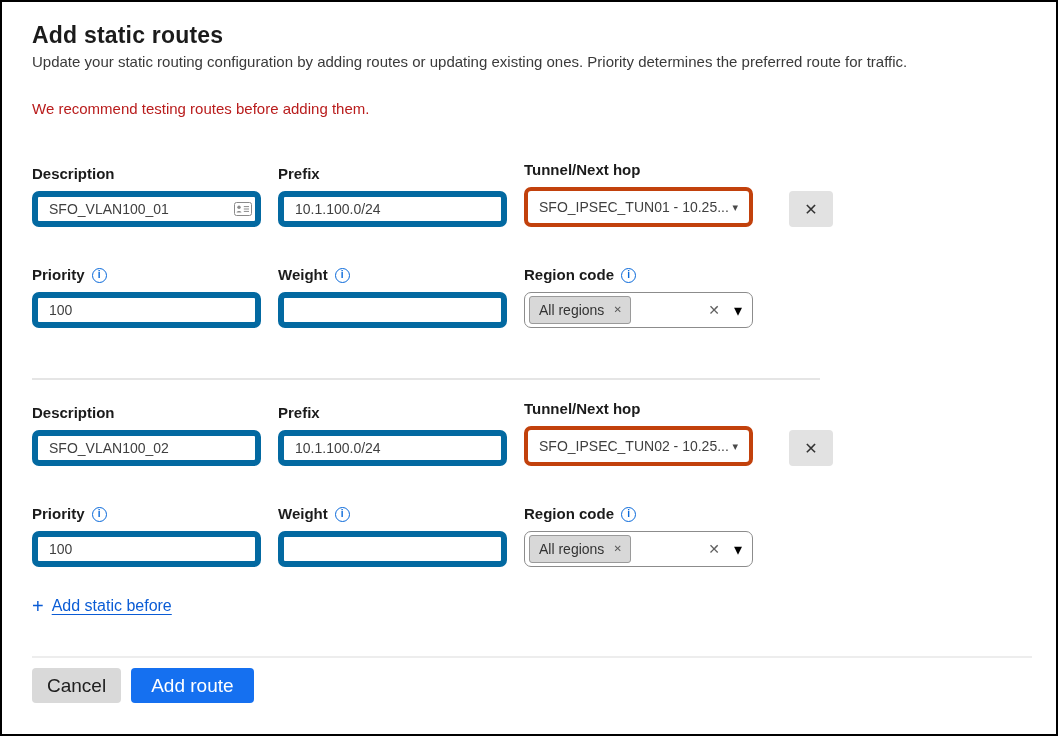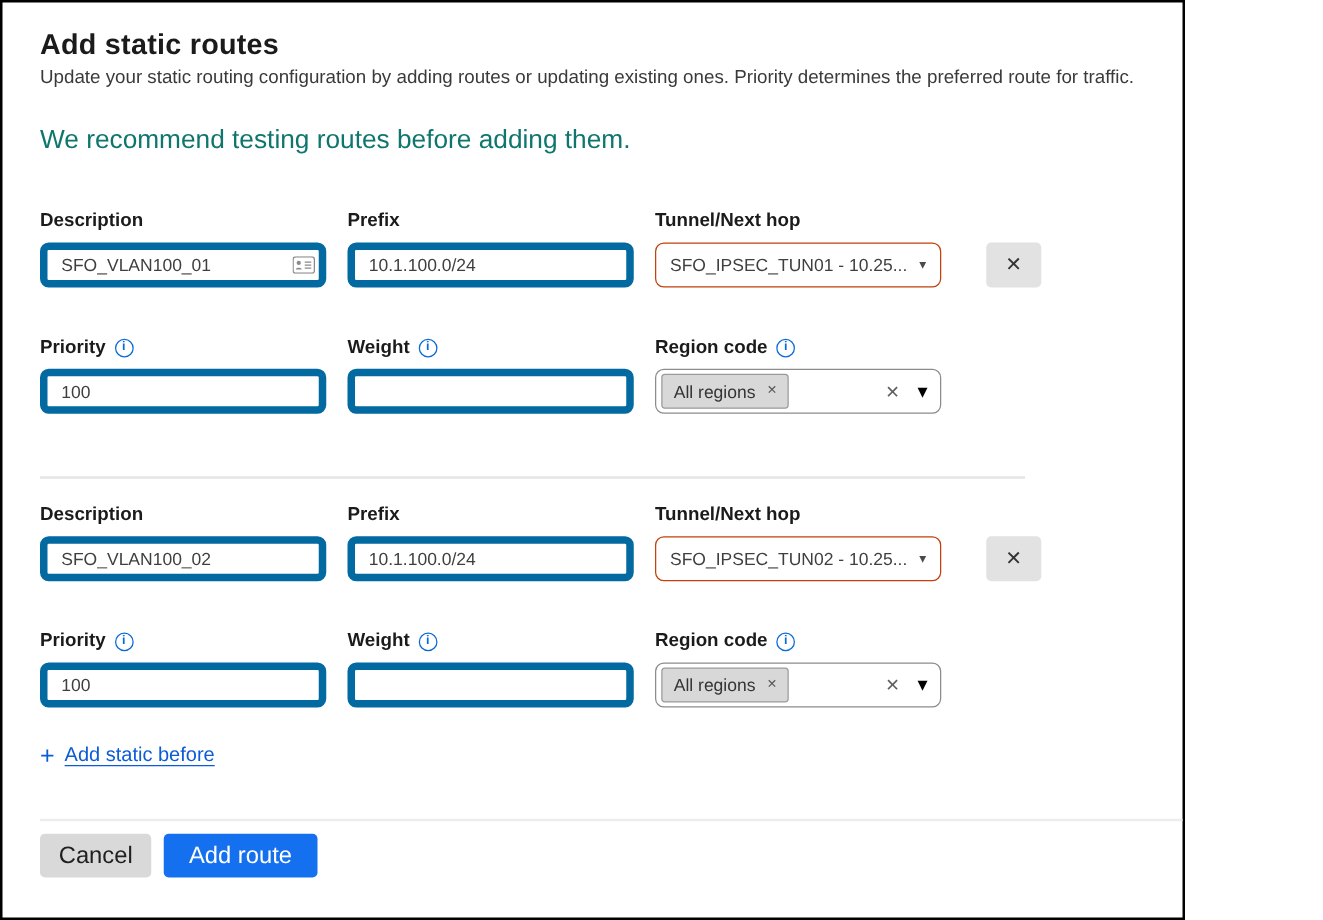--- a/index.html
+++ b/index.html
@@ -6,37 +6,37 @@
     --primary-button:#1570f0;
     --link:#0b5cd5;
     --info-icon:#0969da;
     --chip-bg:#d8d8d8;
     --button-grey:#d9d9d9;
   }
   *{box-sizing:border-box;margin:0;padding:0;}
   html,body{background:#fff;}
   body{font-family:"Liberation Sans",sans-serif;}
   .frame{
-    width:948px;height:736px;
+    width:1058px;height:736px;
     border:2px solid #000;
     background:#fff;
     overflow:hidden;
     position:relative;
   }
   .content{padding:0 28px 0 30px;}
 
   .page-title{
     margin-top:20px;
     font-size:23px;
     font-weight:700;
     color:#1b1b1b;
     letter-spacing:.2px;
   }
   .intro{margin-top:4px;font-size:15px;color:#3a3a3a;}
-  .note{margin-top:30px;font-size:21px;color:#0f766e;}
+  .note{margin-top:30px;font-size:15px;color:#b91c1c;}
 
   .route-block{margin-top:44px;}
   .route-block.second{margin-top:20px;}
 
   .fields-row{display:flex;align-items:flex-end;}
   .fields-row.second-row{margin-top:39px;}
   .field{width:229px;margin-right:17px;}
   .field-label{
     display:flex;align-items:center;gap:7px;
     font-size:15px;font-weight:700;color:#1b1b1b;
@@ -60,21 +60,21 @@
     padding:0 11px;background:#fff;outline:none;
   }
   .text-input.with-icon{padding-right:32px;}
   .autofill-icon{
     position:absolute;right:9px;top:50%;transform:translateY(-50%);
     display:inline-flex;cursor:pointer;
   }
 
   .select{
     width:100%;height:36px;
-    border:1px solid #c2410c;border-radius:7px;
+    border:4px solid #c2410c;border-radius:7px;
     background:#fff;cursor:pointer;
     display:flex;align-items:center;justify-content:space-between;
     padding:16px 11px;font-size:14px;color:#3f3f3f;
   }
   .select .caret{font-size:11px;color:#4a4a4a;line-height:1;}
 
   .multiselect{
     width:100%;height:36px;
     border:1px solid #8c8c8c;border-radius:7px;
     background:#fff;cursor:pointer;

